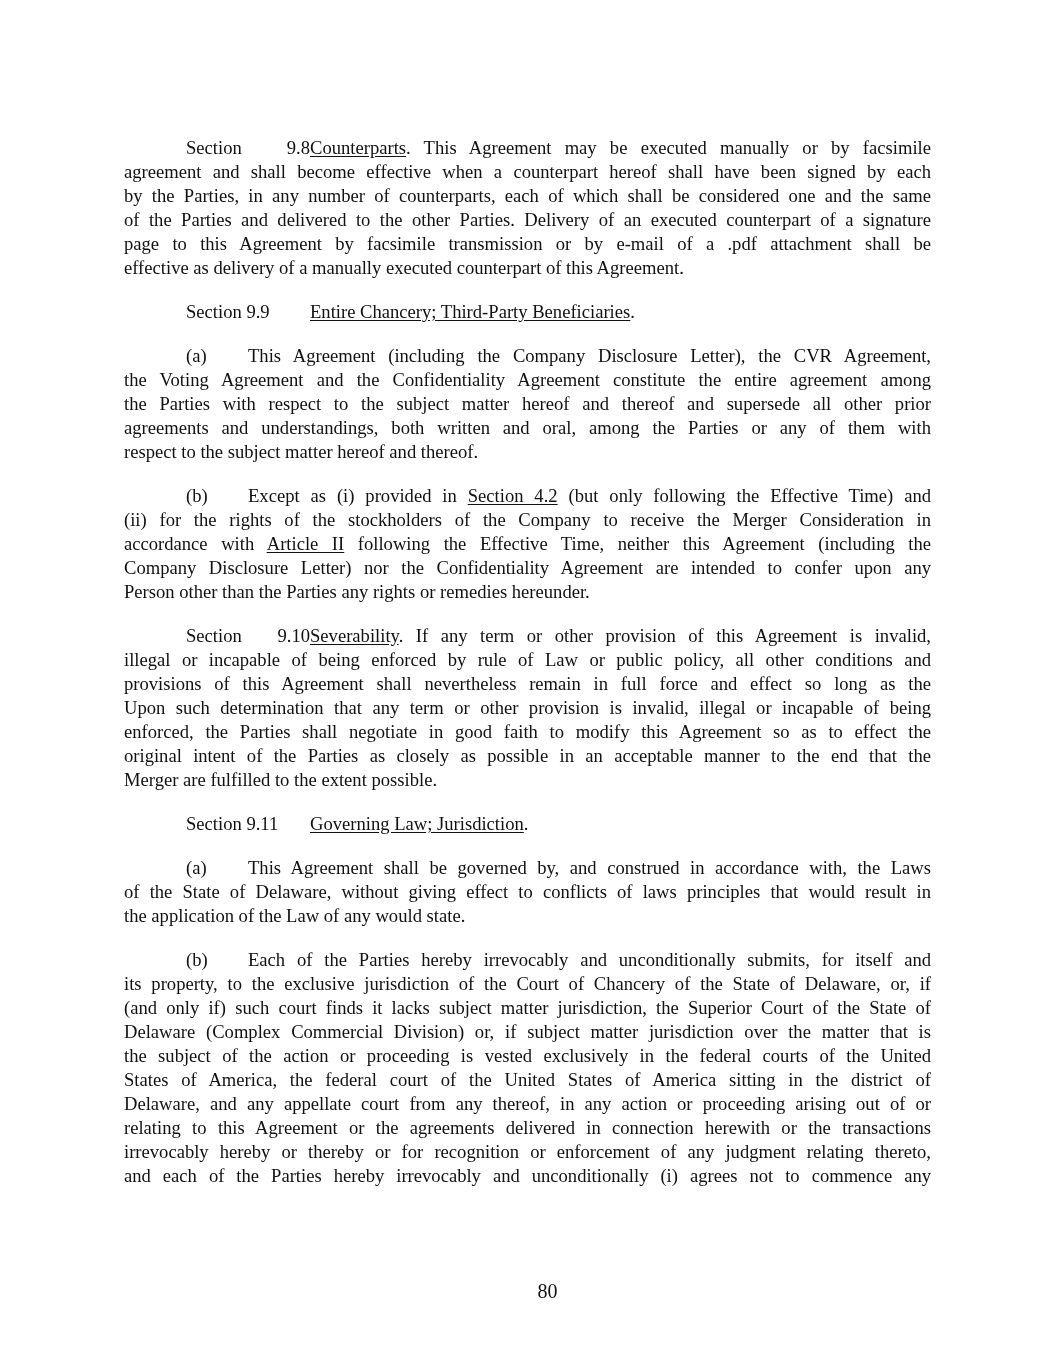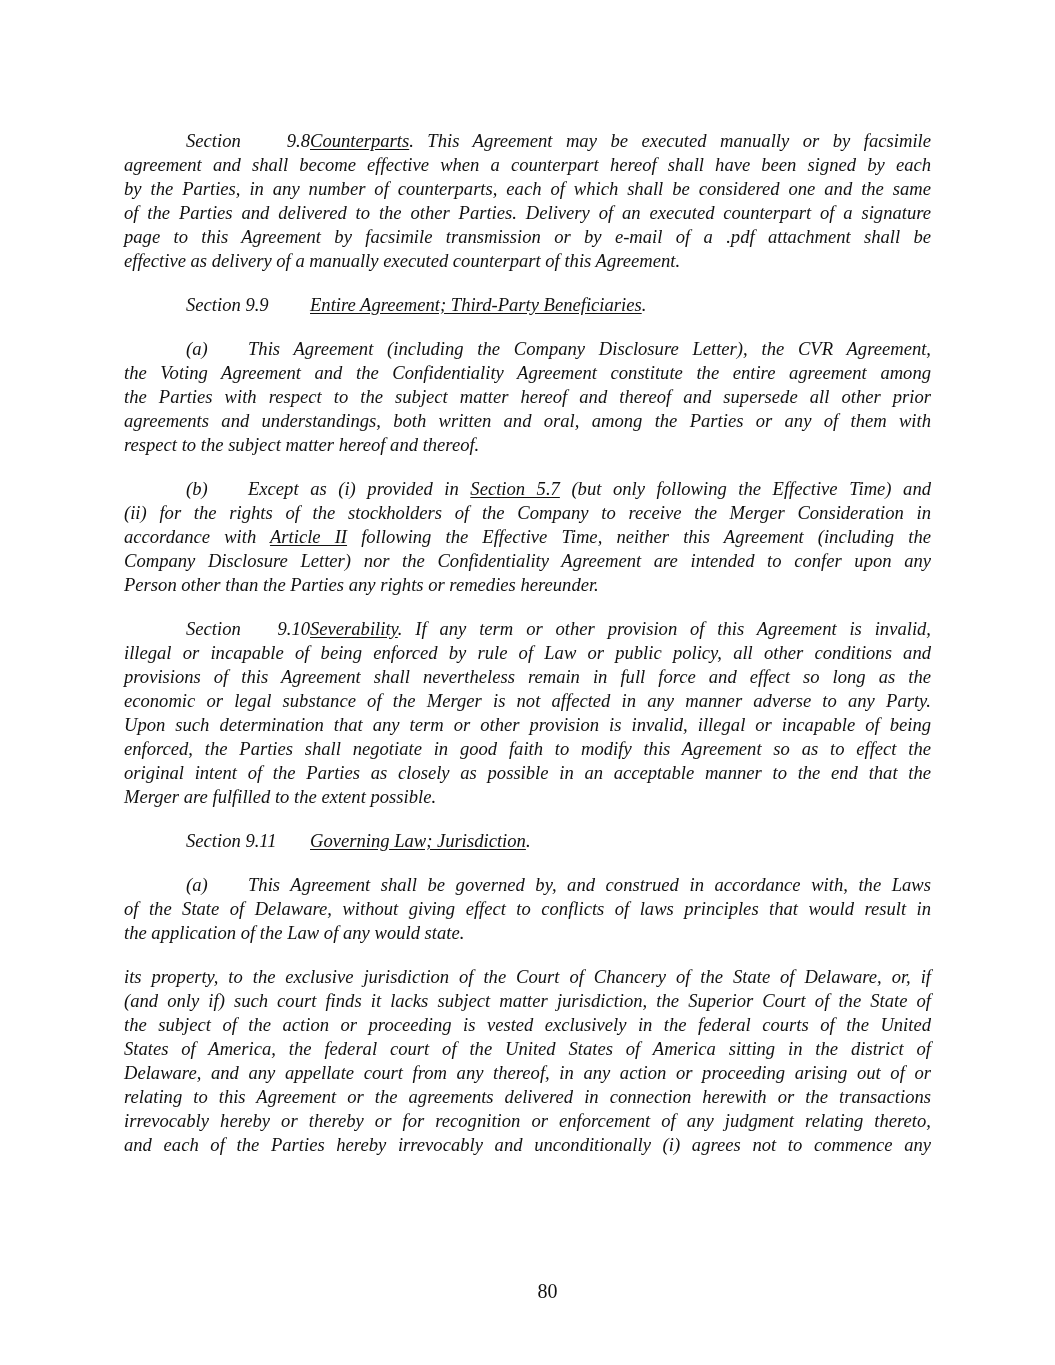--- a/index.html
+++ b/index.html
@@ -1,21 +1,21 @@
 <!DOCTYPE html>
 <html><head>
 <meta charset="utf-8">
 <style>
   html, body { margin:0; padding:0; background:#ffffff; }
   body { width:1055px; height:1365px; position:relative; overflow:hidden; }
   .page {
     position:absolute; left:124px; top:125px; width:807px;
     font-family:"Liberation Serif", serif; font-size:18.6px; color:#111;
   }
-  .para { margin:4px 0 20px 0;font-style:italic; }
+  .para { margin:11px 0 20px 0; }
   .line {
     display:block; height:24px; line-height:24px;
     text-align:justify; text-align-last:justify; white-space:nowrap;
     overflow:visible;
   }
   .line.last { text-align-last:left; }
   .line.first { padding-left:62px; }
   .u { text-decoration:underline; text-underline-offset:2px; }
   .sec-num { display:inline-block; width:124px; }
   .sub-label { display:inline-block; width:62px; }
@@ -32,63 +32,64 @@
   <div class="para">
     <span class="line first"><span class="sec-num">Section 9.8</span><span class="u">Counterparts</span><span>.</span><span> This Agreement may be executed manually or by facsimile</span></span>
     <span class="line">agreement and shall become effective when a counterpart hereof shall have been signed by each</span>
     <span class="line">by the Parties, in any number of counterparts, each of which shall be considered one and the same</span>
     <span class="line">of the Parties and delivered to the other Parties. Delivery of an executed counterpart of a signature</span>
     <span class="line">page to this Agreement by facsimile transmission or by e-mail of a .pdf attachment shall be</span>
     <span class="line last">effective as delivery of a manually executed counterpart of this Agreement.</span>
   </div>
 
   <div class="para">
-    <span class="line first last"><span class="sec-num">Section 9.9</span><span class="u">Entire Agreement; Third-Party Beneficiaries</span><span>.</span></span>
+    <span class="line first last"><span class="sec-num">Section 9.9</span><span class="u">Entire Chancery; Third-Party Beneficiaries</span><span>.</span></span>
   </div>
 
   <div class="para">
     <span class="line first"><span class="sub-label">(a)</span><span>This Agreement (including the Company Disclosure Letter), the CVR Agreement,</span></span>
     <span class="line">the Voting Agreement and the Confidentiality Agreement constitute the entire agreement among</span>
     <span class="line">the Parties with respect to the subject matter hereof and thereof and supersede all other prior</span>
     <span class="line">agreements and understandings, both written and oral, among the Parties or any of them with</span>
     <span class="line last">respect to the subject matter hereof and thereof.</span>
   </div>
 
   <div class="para">
-    <span class="line first"><span class="sub-label">(b)</span><span>Except as (i) provided in </span><span class="u">Section 5.7</span><span> (but only following the Effective Time) and</span></span>
+    <span class="line first"><span class="sub-label">(b)</span><span>Except as (i) provided in </span><span class="u">Section 4.2</span><span> (but only following the Effective Time) and</span></span>
     <span class="line">(ii) for the rights of the stockholders of the Company to receive the Merger Consideration in</span>
     <span class="line"><span>accordance with </span><span class="u">Article II</span><span> following the Effective Time, neither this Agreement (including the</span></span>
     <span class="line">Company Disclosure Letter) nor the Confidentiality Agreement are intended to confer upon any</span>
     <span class="line last">Person other than the Parties any rights or remedies hereunder.</span>
   </div>
 
   <div class="para">
     <span class="line first"><span class="sec-num" style="width:124px">Section 9.10</span><span class="u">Severability</span><span>.</span><span> If any term or other provision of this Agreement is invalid,</span></span>
     <span class="line">illegal or incapable of being enforced by rule of Law or public policy, all other conditions and</span>
     <span class="line">provisions of this Agreement shall nevertheless remain in full force and effect so long as the</span>
-    <span class="line">economic or legal substance of the Merger is not affected in any manner adverse to any Party.</span>
     <span class="line">Upon such determination that any term or other provision is invalid, illegal or incapable of being</span>
     <span class="line">enforced, the Parties shall negotiate in good faith to modify this Agreement so as to effect the</span>
     <span class="line">original intent of the Parties as closely as possible in an acceptable manner to the end that the</span>
     <span class="line last">Merger are fulfilled to the extent possible.</span>
   </div>
 
   <div class="para">
     <span class="line first last"><span class="sec-num">Section 9.11</span><span class="u">Governing Law; Jurisdiction</span><span>.</span></span>
   </div>
 
   <div class="para">
     <span class="line first"><span class="sub-label">(a)</span><span>This Agreement shall be governed by, and construed in accordance with, the Laws</span></span>
     <span class="line">of the State of Delaware, without giving effect to conflicts of laws principles that would result in</span>
     <span class="line last">the application of the Law of any would state.</span>
   </div>
 
   <div class="para">
+    <span class="line first"><span class="sub-label">(b)</span><span>Each of the Parties hereby irrevocably and unconditionally submits, for itself and</span></span>
     <span class="line">its property, to the exclusive jurisdiction of the Court of Chancery of the State of Delaware, or, if</span>
     <span class="line">(and only if) such court finds it lacks subject matter jurisdiction, the Superior Court of the State of</span>
+    <span class="line">Delaware (Complex Commercial Division) or, if subject matter jurisdiction over the matter that is</span>
     <span class="line">the subject of the action or proceeding is vested exclusively in the federal courts of the United</span>
     <span class="line">States of America, the federal court of the United States of America sitting in the district of</span>
     <span class="line">Delaware, and any appellate court from any thereof, in any action or proceeding arising out of or</span>
     <span class="line">relating to this Agreement or the agreements delivered in connection herewith or the transactions</span>
     <span class="line">irrevocably hereby or thereby or for recognition or enforcement of any judgment relating thereto,</span>
     <span class="line">and each of the Parties hereby irrevocably and unconditionally (i) agrees not to commence any</span>
   </div>
 
 </div>
 

